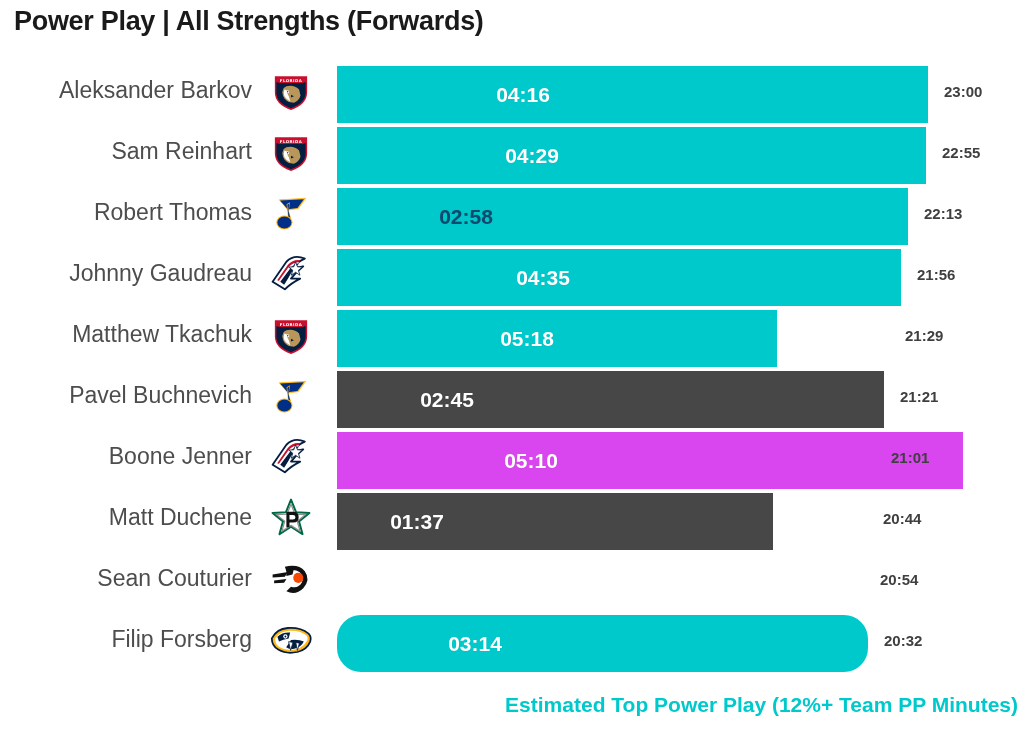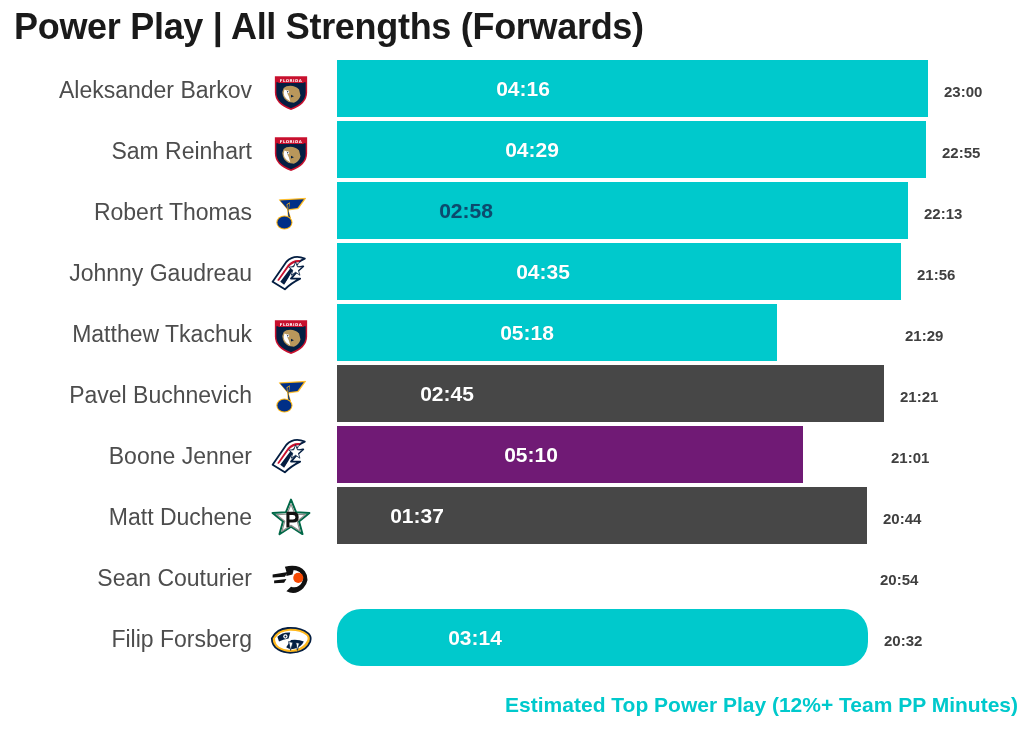--- a/index.html
+++ b/index.html
@@ -8,21 +8,21 @@
     width: 1024px; height: 731px;
     background: #ffffff;
     font-family: "Liberation Sans", sans-serif;
     overflow: hidden;
   }
   #root { position: relative; width: 1024px; height: 731px; background: #fff; }
 
   .chart-title {
     position: absolute;
     left: 14px; top: 6px;
-    font-size: 36px;
+    font-size: 27px;
     font-weight: bold;
     color: #1a1a1a;
     letter-spacing: -0.3px;
     white-space: nowrap;
   }
 
   .rows { position: absolute; left: 0; top: 60px; width: 1024px; }
 
   .row {
     position: relative;
@@ -52,21 +52,21 @@
     width: 62px; height: 52px;
     display: flex;
     align-items: center;
     justify-content: center;
   }
   .team-logo svg { display: block; }
 
   .bar {
     position: absolute;
     left: 337px;
-    top: 0;
+    top: 6px;
     height: 57px;
     text-align: center;
   }
 
   .bar-label {
     position: absolute;
     top: 50%;
     transform: translate(-50%, -50%);
     font-size: 21px;
     font-weight: bold;
@@ -220,35 +220,35 @@
         <div class="player-name" style="color: rgb(77, 77, 77);">Boone Jenner</div>
         <span class="team-logo">
     <svg viewBox="0 0 60 56" width="46" height="46" aria-hidden="true">
       <path d="M6 38 L24 12 Q34 2 48 8 Q38 12 34 20 L46 18 Q36 26 30 34 L42 34 Q30 40 22 48 Z" fill="#FFFFFF" stroke="#041E42" stroke-width="2.4" stroke-linejoin="round"></path>
       <path d="M12 36 L26 16 Q33 8 43 10 Q35 15 31 23 Q28 29 22 40 Z" fill="#C8102E"></path>
       <path d="M14 37 L27 19 Q33 12 41 12.6 Q34 17 30 25 Q27 31 21 41 Z" fill="#FFFFFF"></path>
       <path d="M16 38 L28 22 Q33 15 40 15.4 Q34 20 30 27 Q27 33 21 42 Z" fill="#041E42"></path>
       <path d="M36 12 L38.4 18.6 L45 19 L39.7 23.1 L41.6 29.6 L36 25.8 L30.4 29.6 L32.3 23.1 L27 19 L33.6 18.6 Z" fill="#FFFFFF" stroke="#041E42" stroke-width="1.1" stroke-linejoin="round"></path>
     </svg>
         </span>
-        <div class="bar" style="width: 466px; background: #701a75;">
+        <div class="bar" style="width: 626px; background: #d946ef;">
           <span class="bar-label" style="left: 194px; color: rgb(255, 255, 255);">05:10</span>
         </div>
         <div class="toi-value" style="left: 891px; color: rgb(63, 63, 63);">21:01</div>
       </div>
       <div class="row">
         <div class="player-name" style="color: rgb(77, 77, 77);">Matt Duchene</div>
         <span class="team-logo">
     <svg viewBox="0 0 60 56" width="46" height="46" aria-hidden="true">
       <path d="M30 4 L36.6 20.4 L54 21.4 L40.4 32.4 L45 49 L30 39.4 L15 49 L19.6 32.4 L6 21.4 L23.4 20.4 Z" fill="#FFFFFF" stroke="#006847" stroke-width="2.6" stroke-linejoin="round"></path>
       <path d="M30 10 L35.2 22.9 L48.8 23.6 L38.2 32.2 L41.8 45.2 L30 37.6 L18.2 45.2 L21.8 32.2 L11.2 23.6 L24.8 22.9 Z" fill="#FFFFFF" stroke="#8F8F8C" stroke-width="1.6" stroke-linejoin="round"></path>
       <path d="M24 20 L33 20 Q40 20 40 27 Q40 34 33 34 L28 34 L28 40 L24 40 Z M28 24 L28 30 L32.5 30 Q35.8 30 35.8 27 Q35.8 24 32.5 24 Z" fill="#111111"></path>
     </svg>
         </span>
-        <div class="bar" style="width: 530px; background: rgb(71, 71, 71);">
+        <div class="bar" style="width: 436px; background: rgb(71, 71, 71);">
           <span class="bar-label" style="left: 80px; color: rgb(255, 255, 255);">01:37</span>
         </div>
         <div class="toi-value" style="left: 883px; color: rgb(63, 63, 63);">20:44</div>
       </div>
       <div class="row">
         <div class="player-name" style="color: rgb(77, 77, 77);">Sean Couturier</div>
         <span class="team-logo">
     <svg viewBox="0 0 60 56" width="46" height="46" aria-hidden="true">
       <path d="M6 22 L26 19 L22 25 L6 26 Z" fill="#111111"></path>
       <path d="M8 30 L24 28 L21 33 L8 33.6 Z" fill="#111111"></path>

